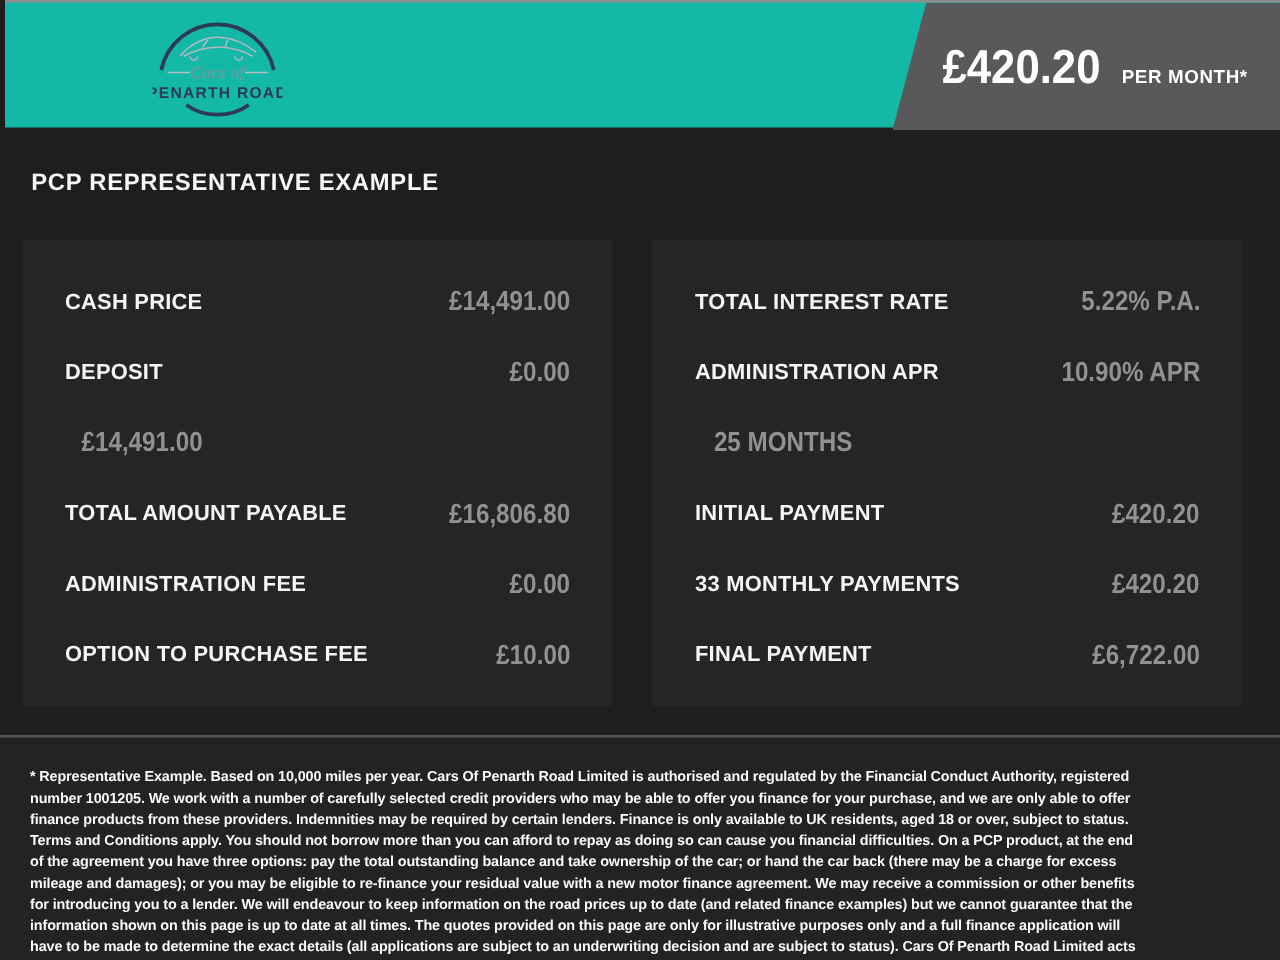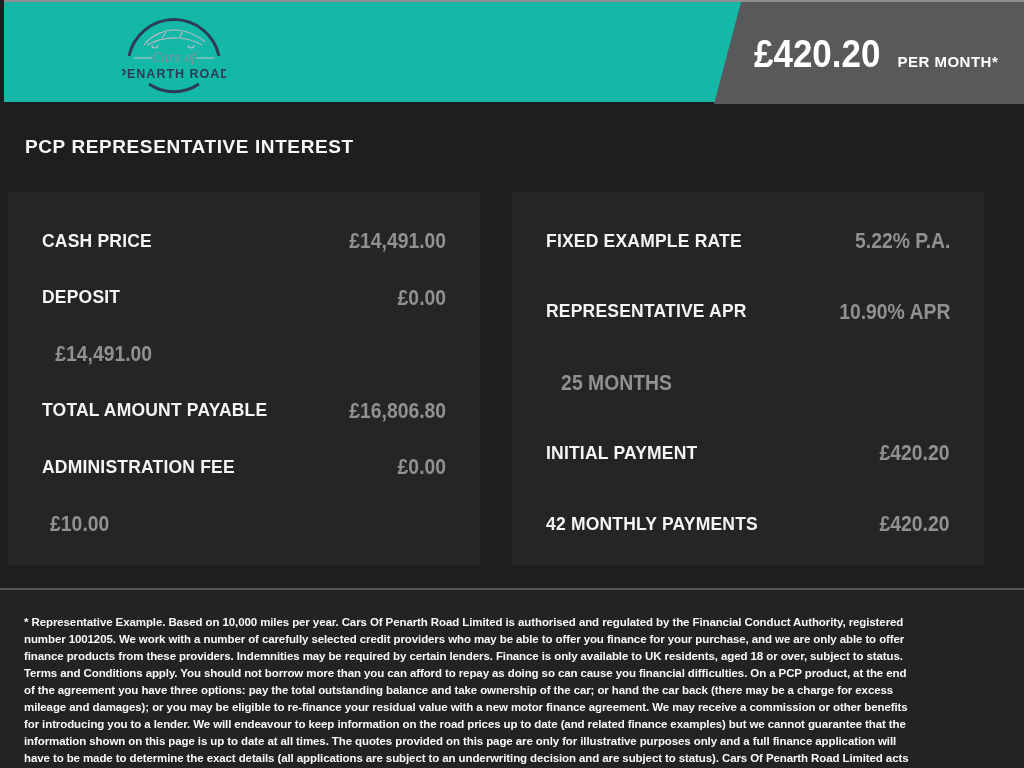--- a/index.html
+++ b/index.html
@@ -56,21 +56,21 @@
   .page-title {
     position: absolute;
     top: 136px; left: 25px;
     color: #f7f7f7;
     font-size: 19px;
     font-weight: 700;
     letter-spacing: 0.6px;
   }
   .panels {
     position: absolute;
-    top: 192px; left: 8px;
+    top: 192px; left: 18px;
     width: 976px; height: 373px;
     display: flex;
     gap: 32px;
   }
   .panel {
     flex: 1;
     background: #252525;
     padding: 36px 34px 28px 34px;
     display: flex;
     flex-direction: column;
@@ -145,21 +145,21 @@
       <text x="52" y="69" text-anchor="middle" class="logo-caps" font-size="12.5" letter-spacing="1" fill="#2e3b55">PENARTH ROAD</text>
     </svg>
   </div>
 
   <div class="price-badge">
     <span class="price-amount">£420.20</span>
     <span class="price-suffix">PER MONTH*</span>
   </div>
 </div>
 
-<div class="page-title">PCP REPRESENTATIVE INTEREST</div>
+<div class="page-title">PCP REPRESENTATIVE EXAMPLE</div>
 
 <div class="panels">
 
   <div class="panel">
     <div class="finance-row">
       <span class="row-label">CASH PRICE</span>
       <span class="row-value">£14,491.00</span>
     </div>
     <div class="finance-row">
       <span class="row-label">DEPOSIT</span>
@@ -170,43 +170,48 @@
     </div>
     <div class="finance-row">
       <span class="row-label">TOTAL AMOUNT PAYABLE</span>
       <span class="row-value">£16,806.80</span>
     </div>
     <div class="finance-row">
       <span class="row-label">ADMINISTRATION FEE</span>
       <span class="row-value">£0.00</span>
     </div>
     <div class="finance-row">
+      <span class="row-label">OPTION TO PURCHASE FEE</span>
       <span class="row-value">£10.00</span>
     </div>
   </div>
 
   <div class="panel">
     <div class="finance-row">
-      <span class="row-label">FIXED EXAMPLE RATE</span>
+      <span class="row-label">TOTAL INTEREST RATE</span>
       <span class="row-value">5.22% P.A.</span>
     </div>
     <div class="finance-row">
-      <span class="row-label">REPRESENTATIVE APR</span>
+      <span class="row-label">ADMINISTRATION APR</span>
       <span class="row-value">10.90% APR</span>
     </div>
     <div class="finance-row">
       <span class="row-value">25 MONTHS</span>
     </div>
     <div class="finance-row">
       <span class="row-label">INITIAL PAYMENT</span>
       <span class="row-value">£420.20</span>
     </div>
     <div class="finance-row">
-      <span class="row-label">42 MONTHLY PAYMENTS</span>
+      <span class="row-label">33 MONTHLY PAYMENTS</span>
       <span class="row-value">£420.20</span>
+    </div>
+    <div class="finance-row">
+      <span class="row-label">FINAL PAYMENT</span>
+      <span class="row-value">£6,722.00</span>
     </div>
   </div>
 
 </div>
 
 <div class="footer">
   <p class="disclaimer">* Representative Example. Based on 10,000 miles per year. Cars Of Penarth Road Limited is authorised and regulated by the Financial Conduct Authority, registered number 1001205. We work with a number of carefully selected credit providers who may be able to offer you finance for your purchase, and we are only able to offer finance products from these providers. Indemnities may be required by certain lenders. Finance is only available to UK residents, aged 18 or over, subject to status. Terms and Conditions apply. You should not borrow more than you can afford to repay as doing so can cause you financial difficulties. On a PCP product, at the end of the agreement you have three options: pay the total outstanding balance and take ownership of the car; or hand the car back (there may be a charge for excess mileage and damages); or you may be eligible to re-finance your residual value with a new motor finance agreement. We may receive a commission or other benefits for introducing you to a lender. We will endeavour to keep information on the road prices up to date (and related finance examples) but we cannot guarantee that the information shown on this page is up to date at all times. The quotes provided on this page are only for illustrative purposes only and a full finance application will have to be made to determine the exact details (all applications are subject to an underwriting decision and are subject to status). Cars Of Penarth Road Limited acts as a credit broker and not a lender. Address: Performance House, Cardiff, CF11 8TW</p>
 </div>
 
 </body></html>

